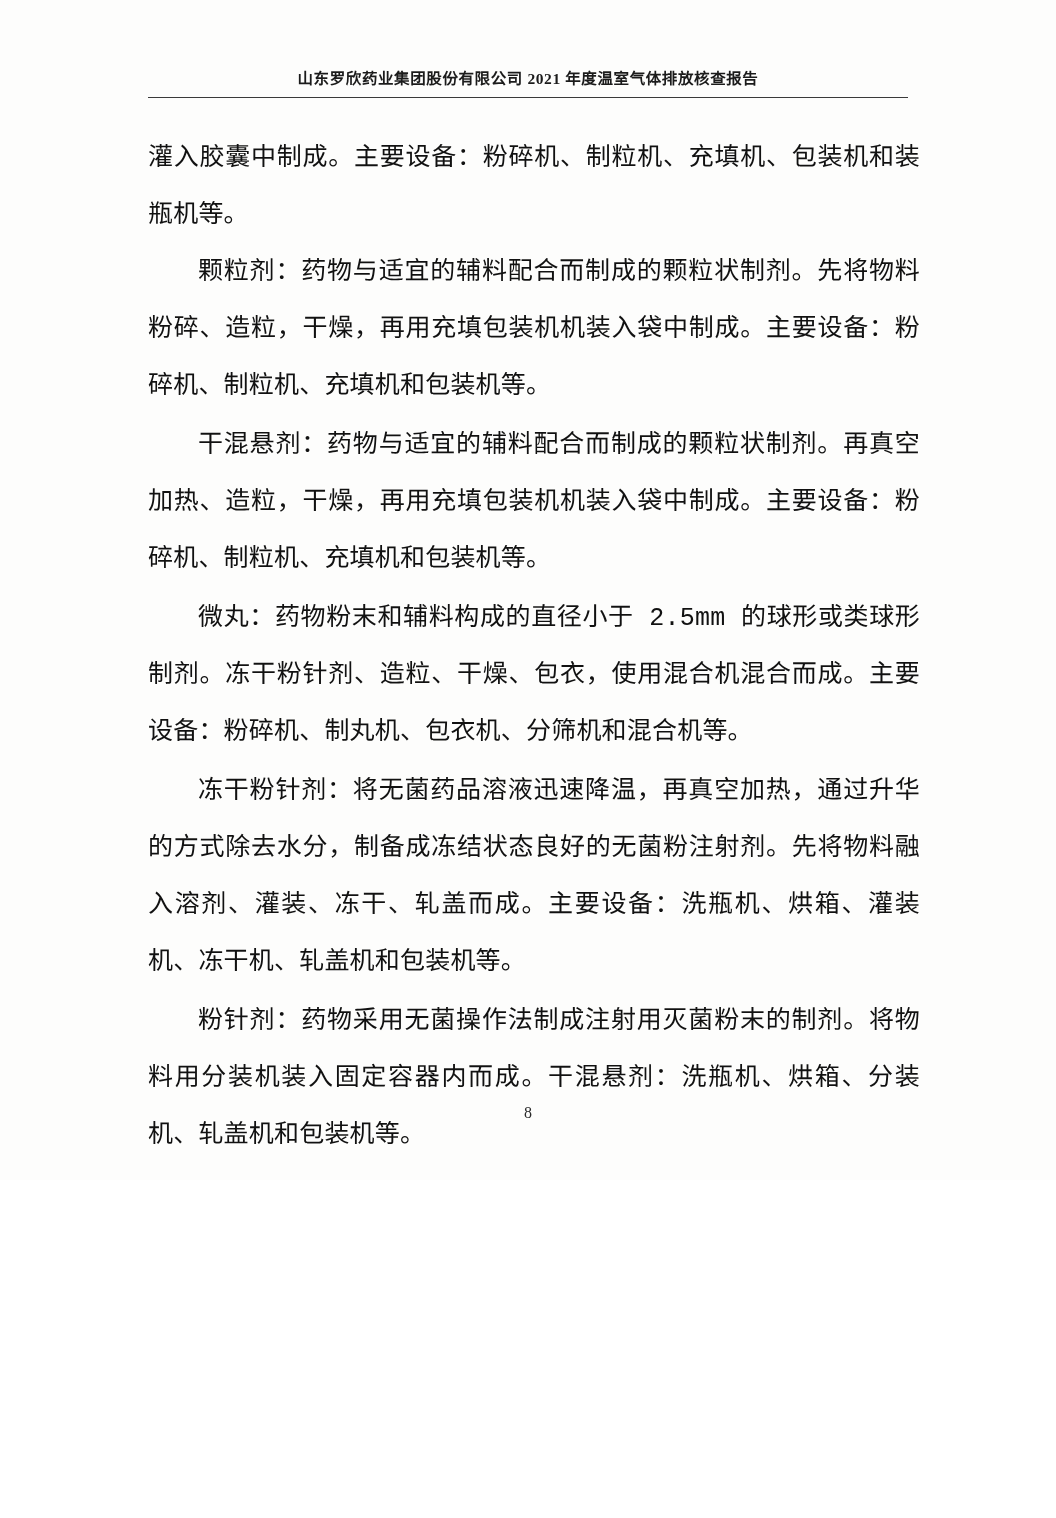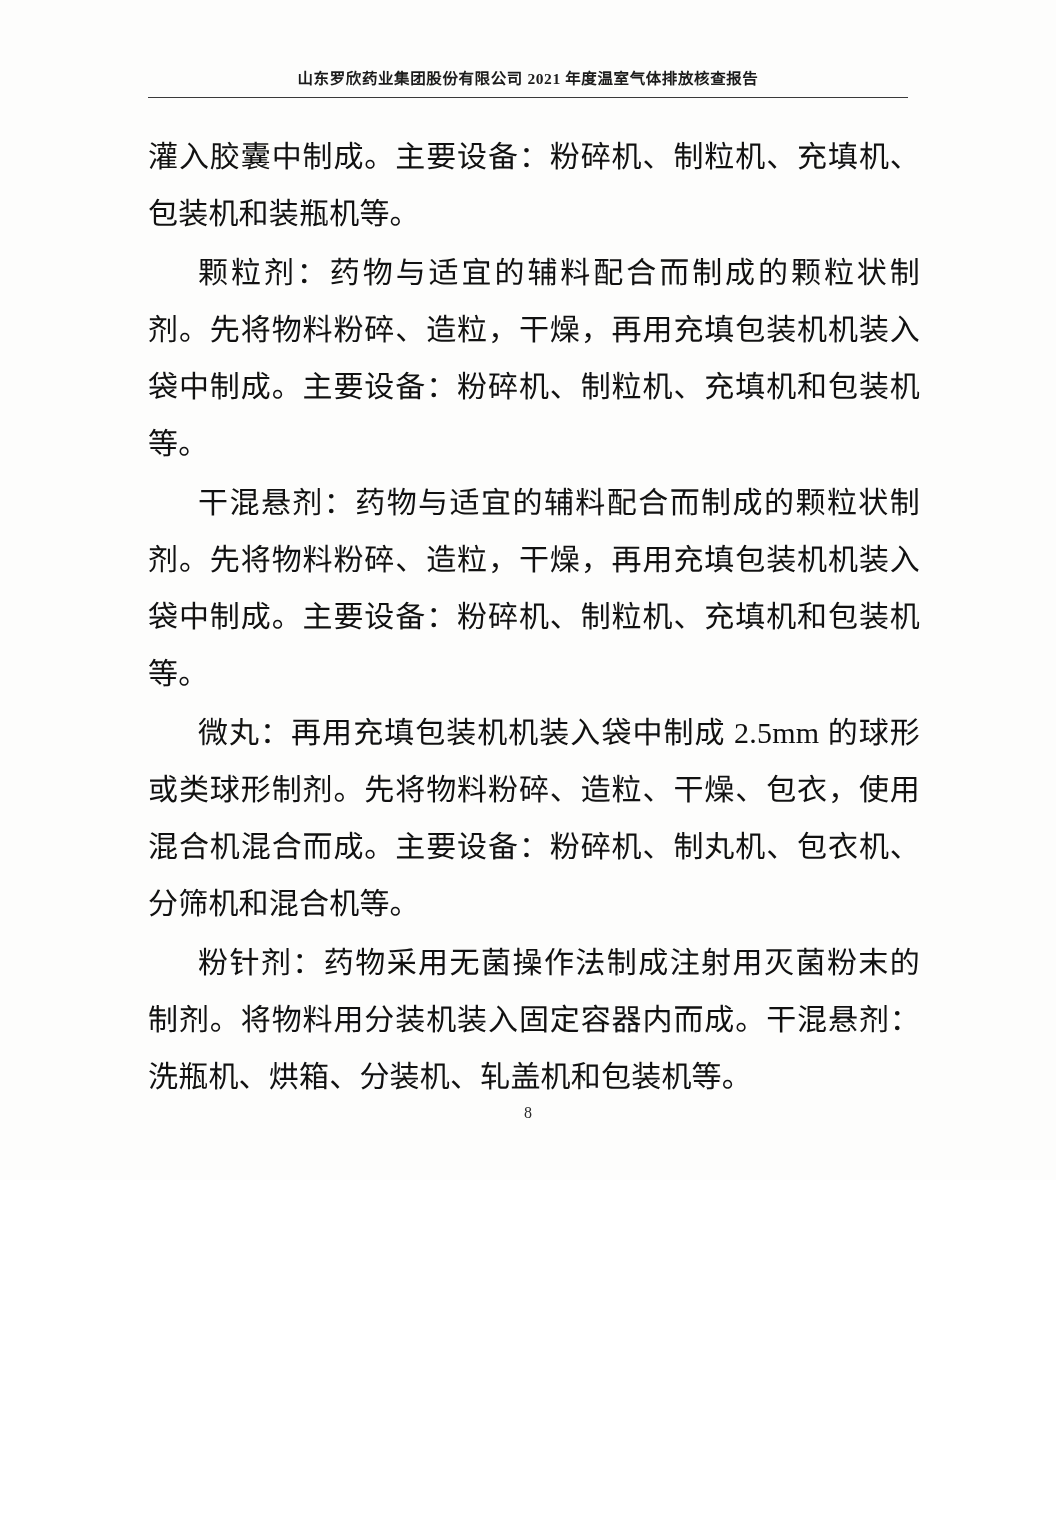--- a/index.html
+++ b/index.html
@@ -42,30 +42,31 @@
     width: 100%;
   }
   .content {
     position: absolute;
     top: 128px;
     left: 148px;
     width: 772px;
   }
   p.para {
     margin: 0 0 2px 0;
-    font-size: 30px;
+    font-size: 25px;
     line-height: 57px;
     text-align: justify;
     text-justify: inter-ideograph;
     letter-spacing: 0.2px;
     color: #111111;
     font-family: "Liberation Serif", "DejaVu Serif", serif;
   }
   p.indent {
     text-indent: 50px;
+    font-family: Liberation Mono, monospace;
   }
   .footer {
     position: absolute;
     bottom: 58px;
     left: 0;
     width: 100%;
     text-align: center;
   }
   .page-number {
     font-size: 16px;
@@ -79,22 +80,23 @@
 <div class="page">
 
   <div class="header">
     <div class="header-text">山东罗欣药业集团股份有限公司 2021 年度温室气体排放核查报告</div>
     <div class="header-rule"></div>
   </div>
 
   <div class="content">
     <p class="para">灌入胶囊中制成。主要设备：粉碎机、制粒机、充填机、包装机和装瓶机等。</p>
     <p class="para indent">颗粒剂：药物与适宜的辅料配合而制成的颗粒状制剂。先将物料粉碎、造粒，干燥，再用充填包装机机装入袋中制成。主要设备：粉碎机、制粒机、充填机和包装机等。</p>
-    <p class="para indent">干混悬剂：药物与适宜的辅料配合而制成的颗粒状制剂。先将物料粉碎、造粒，干燥，再用充填包装机机装入袋中制成。主要设备：粉碎机、制粒机、充填机和包装机等。</p>
-    <p class="para indent">微丸：再用充填包装机机装入袋中制成 2.5mm 的球形或类球形制剂。先将物料粉碎、造粒、干燥、包衣，使用混合机混合而成。主要设备：粉碎机、制丸机、包衣机、分筛机和混合机等。</p>
+    <p class="para indent">干混悬剂：药物与适宜的辅料配合而制成的颗粒状制剂。再真空加热、造粒，干燥，再用充填包装机机装入袋中制成。主要设备：粉碎机、制粒机、充填机和包装机等。</p>
+    <p class="para indent">微丸：药物粉末和辅料构成的直径小于 2.5mm 的球形或类球形制剂。冻干粉针剂、造粒、干燥、包衣，使用混合机混合而成。主要设备：粉碎机、制丸机、包衣机、分筛机和混合机等。</p>
+    <p class="para indent">冻干粉针剂：将无菌药品溶液迅速降温，再真空加热，通过升华的方式除去水分，制备成冻结状态良好的无菌粉注射剂。先将物料融入溶剂、灌装、冻干、轧盖而成。主要设备：洗瓶机、烘箱、灌装机、冻干机、轧盖机和包装机等。</p>
     <p class="para indent">粉针剂：药物采用无菌操作法制成注射用灭菌粉末的制剂。将物料用分装机装入固定容器内而成。干混悬剂：洗瓶机、烘箱、分装机、轧盖机和包装机等。</p>
   </div>
 
   <div class="footer">
     <span class="page-number">8</span>
   </div>
 
 </div>
 
 </body></html>

